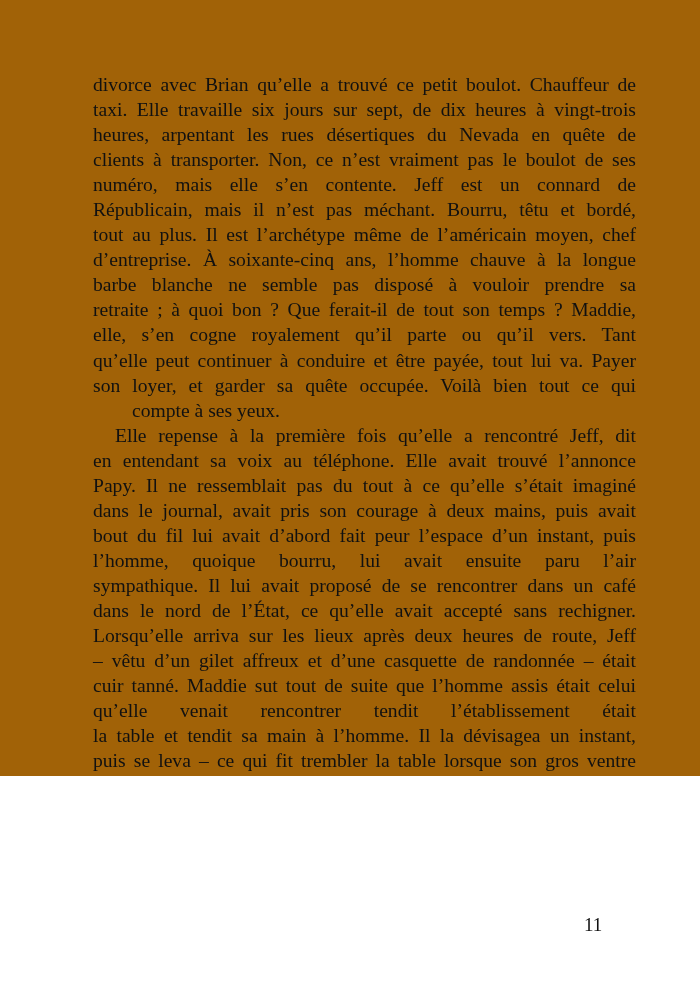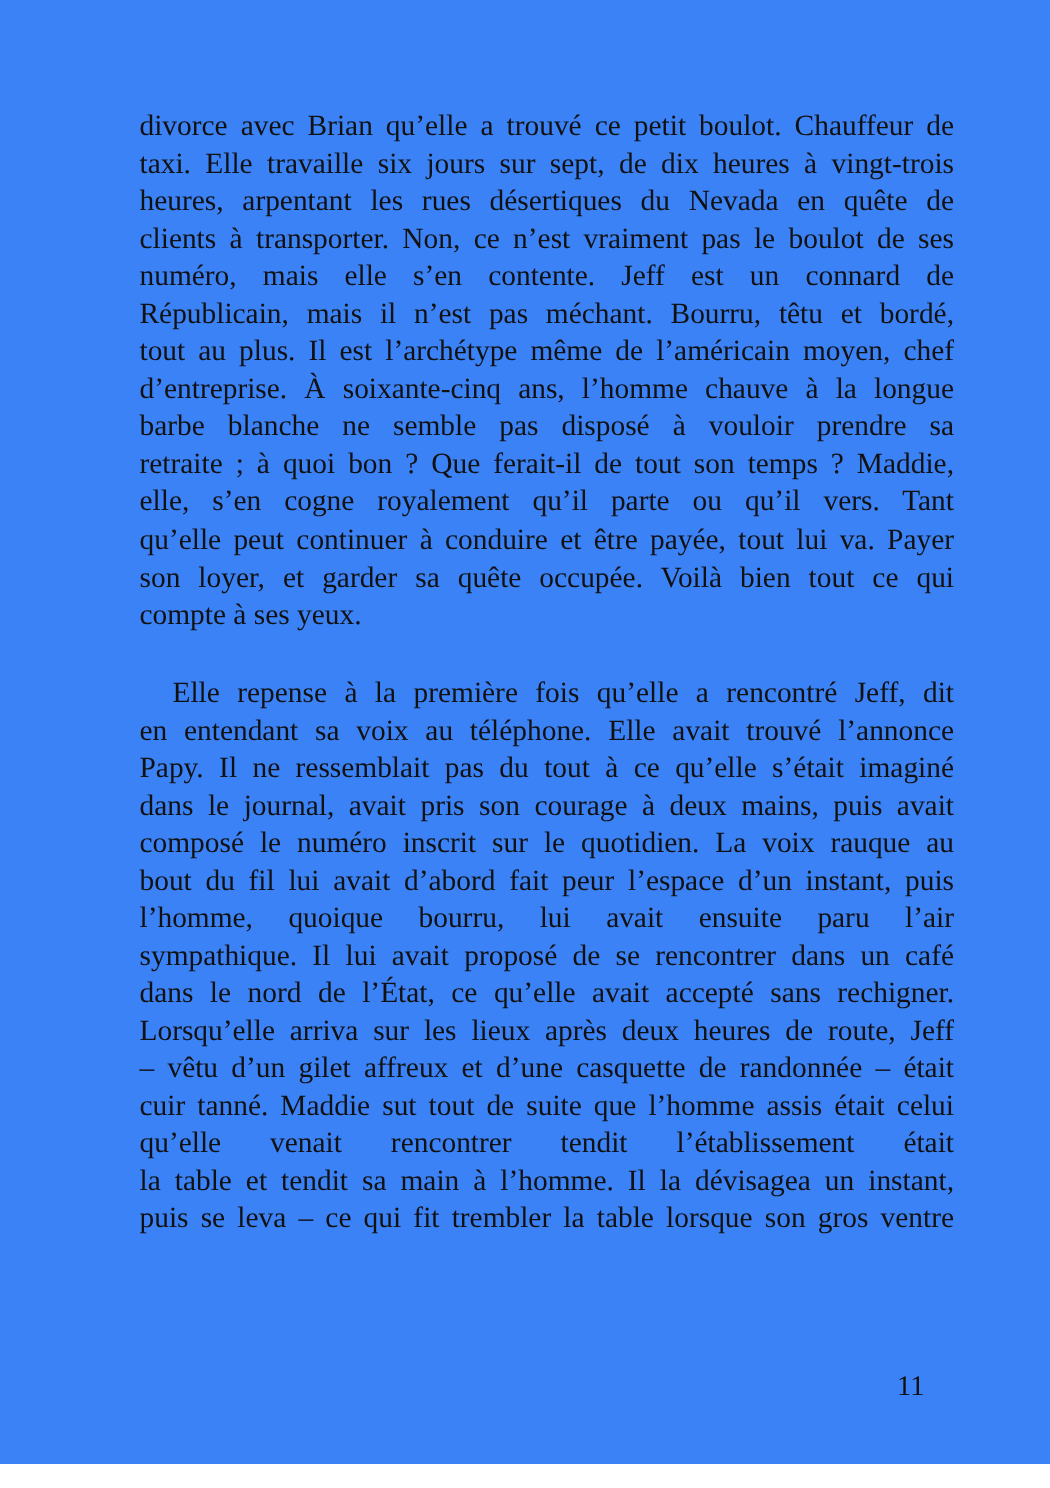--- a/index.html
+++ b/index.html
@@ -10,22 +10,22 @@
     body {
       width: 700px;
       height: 992px;
       position: relative;
       overflow: hidden;
     }
     .page {
       position: absolute;
       left: 0; top: 0;
       width: 700px;
-      height: 976px;
-      background: #3b82f6;
+      height: 776px;
+      background: #a16207;
     }
     .text-block {
       position: absolute;
       left: 93px;
       top: 72px;
       width: 543px;
       font-family: "Liberation Serif", serif;
       font-size: 19.6px;
       line-height: 25.05px;
       color: #111111;
@@ -33,28 +33,28 @@
     .line {
       display: block;
       white-space: nowrap;
       text-align: justify;
       text-align-last: justify;
       height: 25.05px;
       overflow: visible;
     }
     .line.last {
       text-align-last: left;
+      margin-left: 39px;
     }
     .line.indent {
       padding-left: 22px;
-      margin-top: 27px;
     }
     .page-number {
       position: absolute;
-      left: 598px;
+      left: 584px;
       top: 914px;
       font-family: "Liberation Serif", serif;
       font-size: 19px;
       color: #111111;
     }
   </style>
 </head>
 <body>
 
 <div class="page">
@@ -73,21 +73,20 @@
       <span class="line">elle, s’en cogne royalement qu’il parte ou qu’il vers. Tant</span>
       <span class="line">qu’elle peut continuer à conduire et être payée, tout lui va. Payer</span>
       <span class="line">son loyer, et garder sa quête occupée. Voilà bien tout ce qui</span>
       <span class="line last">compte à ses yeux.</span>
     </div>
     <div>
       <span class="line indent">Elle repense à la première fois qu’elle a rencontré Jeff, dit</span>
       <span class="line">en entendant sa voix au téléphone. Elle avait trouvé l’annonce</span>
       <span class="line">Papy. Il ne ressemblait pas du tout à ce qu’elle s’était imaginé</span>
       <span class="line">dans le journal, avait pris son courage à deux mains, puis avait</span>
-      <span class="line">composé le numéro inscrit sur le quotidien. La voix rauque au</span>
       <span class="line">bout du fil lui avait d’abord fait peur l’espace d’un instant, puis</span>
       <span class="line">l’homme, quoique bourru, lui avait ensuite paru l’air</span>
       <span class="line">sympathique. Il lui avait proposé de se rencontrer dans un café</span>
       <span class="line">dans le nord de l’État, ce qu’elle avait accepté sans rechigner.</span>
       <span class="line">Lorsqu’elle arriva sur les lieux après deux heures de route, Jeff</span>
       <span class="line">– vêtu d’un gilet affreux et d’une casquette de randonnée – était</span>
       <span class="line">cuir tanné. Maddie sut tout de suite que l’homme assis était celui</span>
       <span class="line">qu’elle venait rencontrer tendit l’établissement était</span>
       <span class="line">la table et tendit sa main à l’homme. Il la dévisagea un instant,</span>
       <span class="line">puis se leva – ce qui fit trembler la table lorsque son gros ventre</span>

